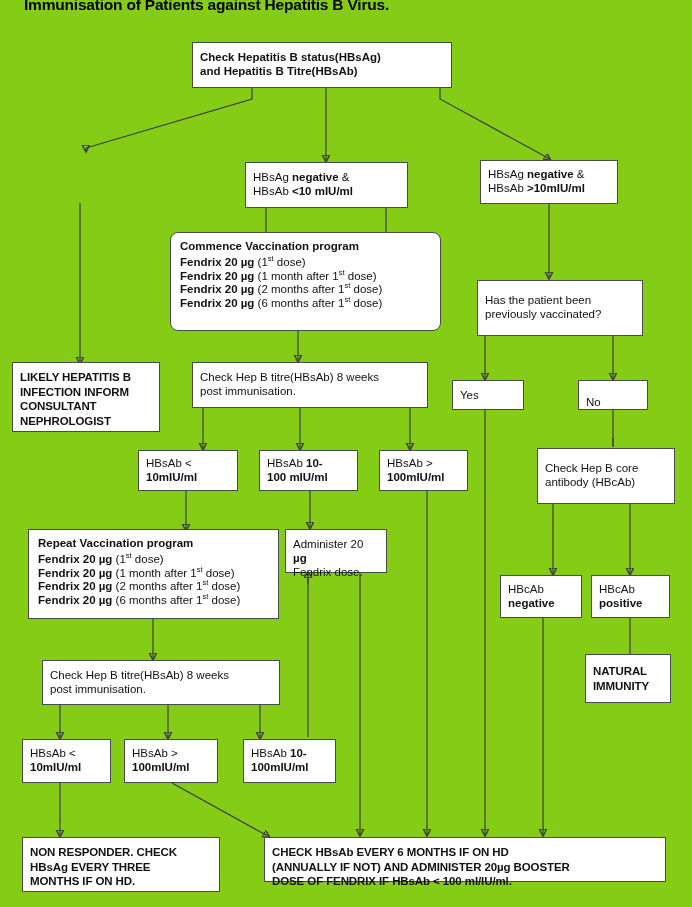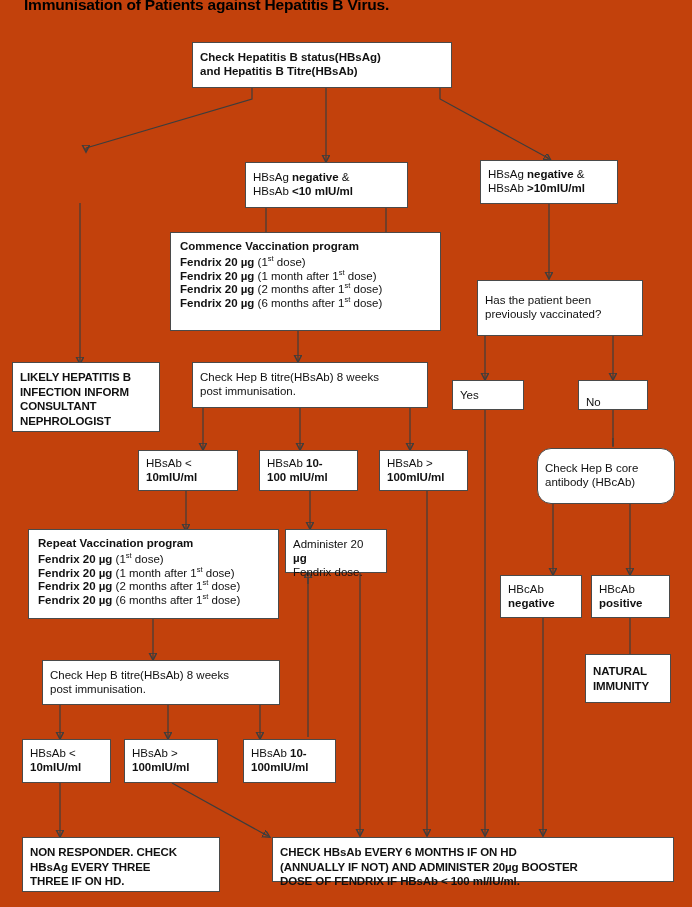--- a/index.html
+++ b/index.html
@@ -6,21 +6,21 @@
   html, body { margin:0; padding:0; background:#ffffff; }
   body {
     font-family: "Liberation Sans", sans-serif;
     color:#000;
     -webkit-font-smoothing: none;
   }
   #page {
     position:relative;
     width:692px;
     height:907px;
-    background:#c2410c;
+    background:#84cc16;
     overflow:hidden;
   }
   #title {
     position:absolute;
     left:24px;
     top:-4px;
     font-size:15.5px;
     font-weight:bold;
     letter-spacing:-0.2px;
     white-space:nowrap;
@@ -142,21 +142,21 @@
     <span>HBsAb </span><span class="b">&gt;10mIU/ml</span>
   </div>
 
   <div class="box caps" style="left:12px; top:362px; width:148px; height:70px; padding-top:7px;">
     <span>LIKELY HEPATITIS B</span><br>
     <span>INFECTION INFORM</span><br>
     <span>CONSULTANT</span><br>
     <span>NEPHROLOGIST</span>
   </div>
 
-  <div class="box" style="left:170px; top:232px; width:271px; height:99px; padding:6px 9px;">
+  <div class="box" style="left:170px; top:232px; width:271px; height:99px; padding:6px 9px;border-radius:8px;">
     <span class="hdr">Commence Vaccination program</span>
     <span class="dose"><b>Fendrix 20 µg</b> <span>(1</span><sup>st</sup><span> dose)</span></span>
     <span class="dose"><b>Fendrix 20 µg</b> <span>(1 month after 1</span><sup>st</sup><span> dose)</span></span>
     <span class="dose"><b>Fendrix 20 µg</b> <span>(2 months  after 1</span><sup>st</sup><span> dose)</span></span>
     <span class="dose"><b>Fendrix 20 µg</b> <span>(6 months  after 1</span><sup>st</sup><span> dose)</span></span>
   </div>
 
   <div class="box" style="left:477px; top:280px; width:166px; height:56px; padding-top:12px;">
     <span>Has the patient been</span><br>
     <span>previously vaccinated?</span>
@@ -183,21 +183,21 @@
   <div class="box" style="left:259px; top:450px; width:99px; height:41px; padding-top:5px;">
     <span>HBsAb  </span><span class="b">10-</span><br>
     <span class="b">100 mIU/ml</span>
   </div>
 
   <div class="box" style="left:379px; top:450px; width:89px; height:41px; padding-top:5px;">
     <span>HBsAb &gt; </span><br>
     <span class="b">100mIU/ml</span>
   </div>
 
-  <div class="box" style="left:537px; top:448px; width:138px; height:56px; padding-top:12px;border-radius:14px;">
+  <div class="box" style="left:537px; top:448px; width:138px; height:56px; padding-top:12px;">
     <span>Check Hep B core</span><br>
     <span>antibody (HBcAb)</span>
   </div>
 
   <div class="box" style="left:28px; top:529px; width:251px; height:90px; padding:6px 9px;">
     <span class="hdr">Repeat Vaccination program</span>
     <span class="dose"><b>Fendrix 20 µg</b> <span>(1</span><sup>st</sup><span> dose)</span></span>
     <span class="dose"><b>Fendrix 20 µg</b> <span>(1 month after 1</span><sup>st</sup><span> dose)</span></span>
     <span class="dose"><b>Fendrix 20 µg</b> <span>(2 months  after 1</span><sup>st</sup><span> dose)</span></span>
     <span class="dose"><b>Fendrix 20 µg</b> <span>(6 months  after 1</span><sup>st</sup><span> dose)</span></span>
@@ -239,22 +239,22 @@
   </div>
 
   <div class="box" style="left:243px; top:739px; width:93px; height:44px; padding-top:6px;">
     <span>HBsAb </span><span class="b">10-</span><br>
     <span class="b">100mIU/ml</span>
   </div>
 
   <div class="box caps" style="left:22px; top:837px; width:198px; height:55px; padding-top:7px;">
     <span>NON RESPONDER. CHECK</span><br>
     <span>HBsAg EVERY THREE</span><br>
-    <span>THREE IF ON HD.</span>
-  </div>
-
-  <div class="box caps" style="left:272px; top:837px; width:402px; height:45px; padding-top:7px;">
+    <span>MONTHS IF ON HD.</span>
+  </div>
+
+  <div class="box caps" style="left:264px; top:837px; width:402px; height:45px; padding-top:7px;">
     <span>CHECK HBsAb EVERY 6 MONTHS IF ON HD</span><br>
     <span>(ANNUALLY IF NOT)  AND ADMINISTER 20µg BOOSTER</span><br>
     <span>DOSE OF FENDRIX IF HBsAb &lt; 100 ml/IU/ml.</span>
   </div>
 
 </div>
 
 </body></html>

